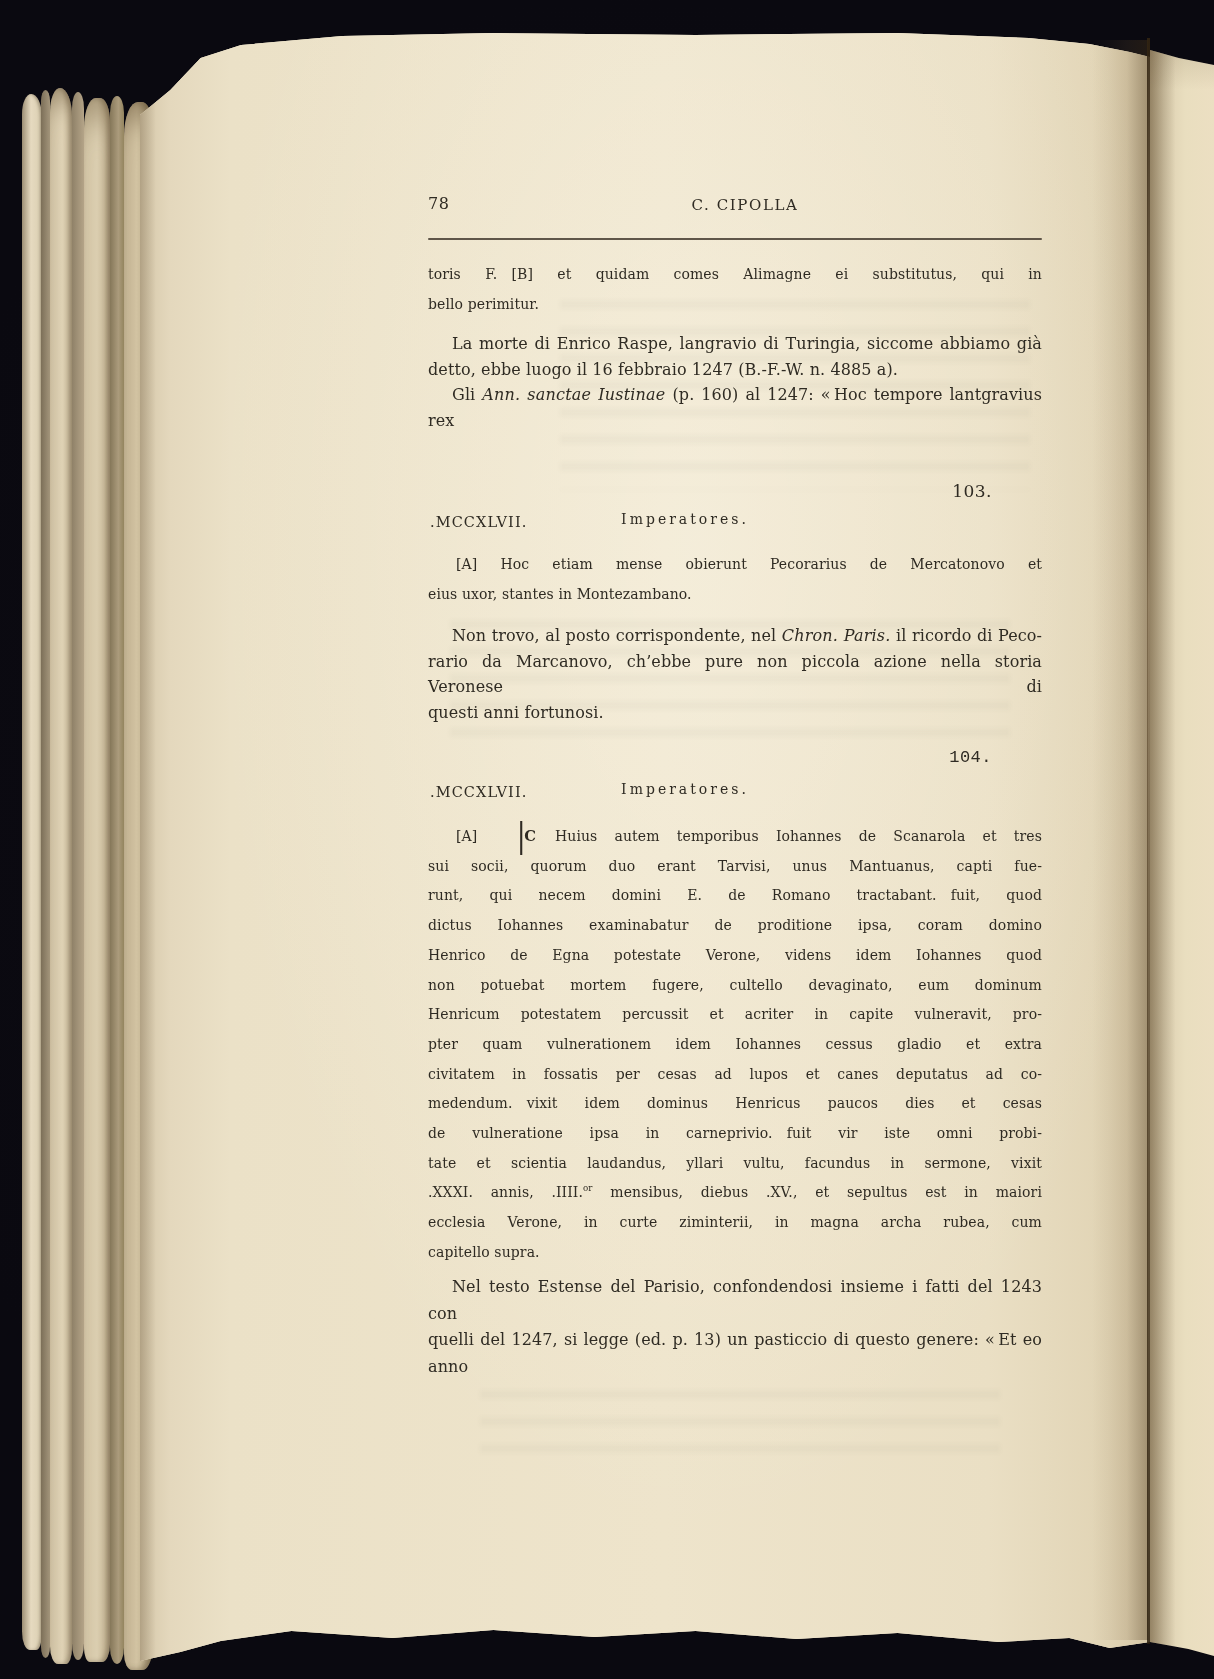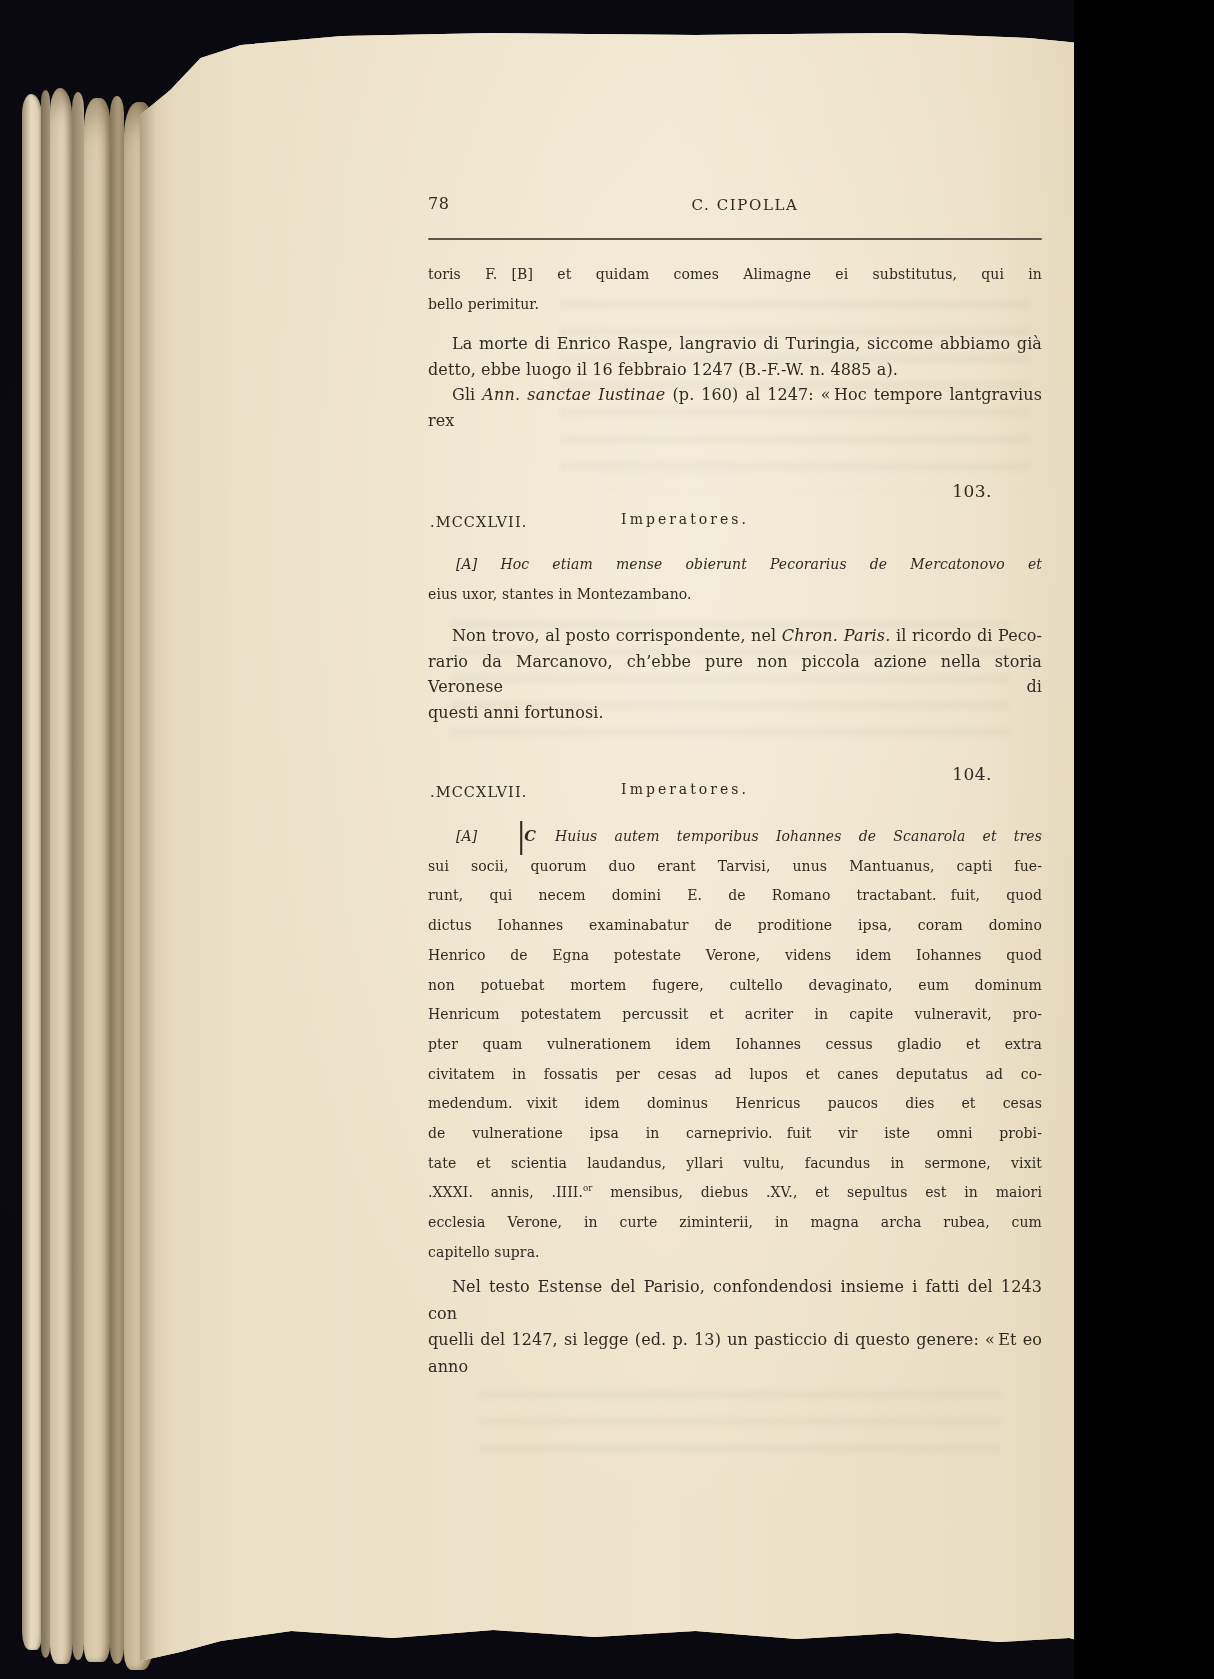--- a/index.html
+++ b/index.html
@@ -1,17 +1,17 @@
 <!DOCTYPE html>
 <html style="--background: #0d0c13; --page: #ece2c9; --ink: #2f2b23; --rule: #4a4136;"><head>
 <meta charset="utf-8">
 <style>
   html,body{margin:0;padding:0;background:#000;}
   .photo{
-    position:relative;width:1074px;height:1679px;overflow:hidden;
+    position:relative;width:1214px;height:1679px;overflow:hidden;
     background:
       radial-gradient(circle at 52% 48%, var(--background,#14131b) 0%, #0a0910 75%),
       var(--background,#0d0c13);
     font-family:"DejaVu Serif","Liberation Serif",serif;
     color:var(--ink,#2e2a23);
   }
   
   .main-page{
     position:absolute;left:140px;top:0;width:1010px;height:1679px;
     background:
@@ -63,28 +63,28 @@
   .pagenum{position:absolute;left:0;top:0;font-size:16px;letter-spacing:.5px;}
   .hdr-title{position:absolute;left:0;width:100%;text-align:center;transform:translateX(10px);
       font-size:15px;letter-spacing:1.6px;top:2px;}
   .rule{top:238px;height:2px;background:var(--rule,#4a4136);opacity:.88;border-radius:1px;}
   .main-txt{font-size:14px;line-height:29.7px;letter-spacing:.1px;}
   .small-txt{font-size:16px;line-height:25.5px;letter-spacing:.1px;}
   .intro{top:260px;}
   .note-intro{top:331px;}
   .sec-number{font-size:17px;text-align:right;transform:translateX(-50px);letter-spacing:.5px;}
   .n103{top:481px;} .hr103{top:511px;} .b103{top:550px;} .nt103{top:623px;}
-  .n104{top:764px;} .hr104{top:781px;} .b104{top:822px;} .ftn{top:1274px;line-height:26.5px;}
+  .n104{top:748px;font-family:Liberation Mono, monospace;} .hr104{top:781px;} .b104{top:822px;} .ftn{top:1274px;line-height:26.5px;}
   .hrow{height:26px;}
   .margin-date{position:absolute;left:2px;top:3px;font-size:14.5px;letter-spacing:1.1px;}
   .sec-heading{position:absolute;left:0;width:100%;text-align:center;transform:translateX(-50px);
       font-size:14px;letter-spacing:3px;}
   .line{text-align:justify;text-align-last:justify;white-space:normal;}
   .line.nojust{text-align:left;text-align-last:left;}
-  .main-txt .line.indent{text-indent:28px;font-style:italic;}
+  .main-txt .line.indent{text-indent:28px;}
   .small-txt .line.indent{text-indent:24px;}
   .line i{letter-spacing:.2px;}
   sup{font-size:.62em;line-height:0;}
   .capitulum{display:inline-block;position:relative;font-weight:bold;padding:0 3px 0 1px;transform:scaleX(1.05);}
   .capitulum::after{content:"";position:absolute;left:58%;top:-1px;bottom:-3px;width:2px;background:var(--ink,#2e2a23);}
 </style>
 </head>
 <body>
 
 <div class="photo">

